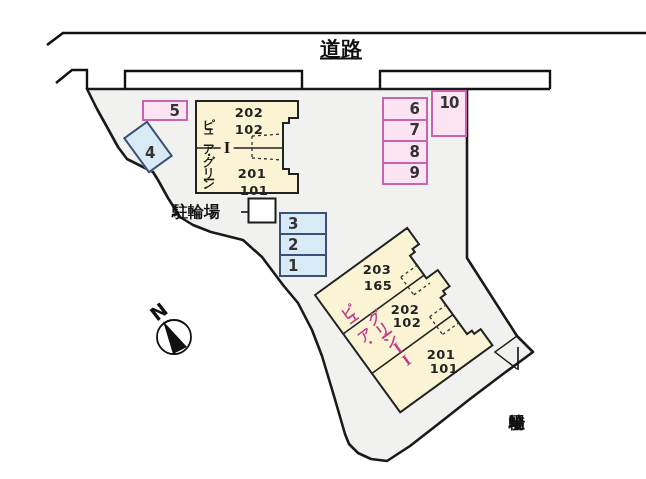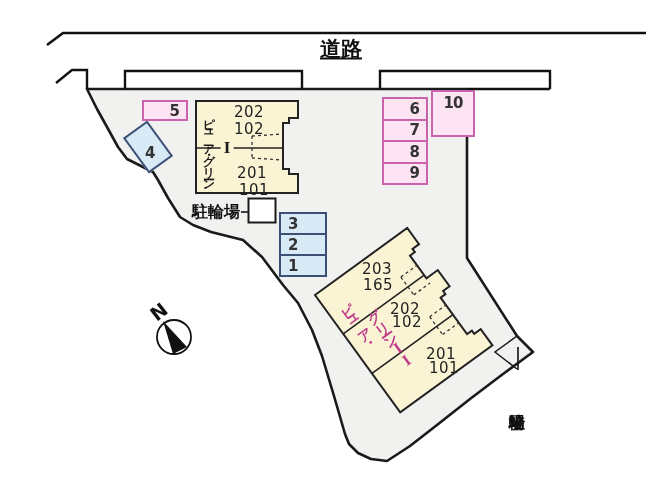--- a/index.html
+++ b/index.html
@@ -4,21 +4,21 @@
 <style>
   html,body{margin:0;padding:0;background:#fff;}
   #canvas{
     position:relative;width:646px;height:479px;background:#ffffff;overflow:hidden;
     font-family:"DejaVu Sans","Liberation Sans",sans-serif;color:#1a1a1a;
   }
   #plan-svg{position:absolute;left:0;top:0;z-index:1;}
   .txt{position:absolute;z-index:3;transform:translate(-50%,-50%);white-space:nowrap;line-height:1;}
   .vtext{writing-mode:vertical-rl;text-orientation:upright;letter-spacing:-1px;}
   .road-label{font-size:21px;font-weight:600;color:#111;}
-  .room{font-size:15px;font-weight:400;color:#222;letter-spacing:0.5px;}
+  .room{font-size:13px;font-weight:700;color:#222;letter-spacing:0.5px;}
   .bname{font-size:12px;font-weight:700;color:#1a1a1a;}
   .bname2{position:absolute;z-index:3;transform:translate(-50%,-50%) rotate(-36deg);display:flex;gap:2px;color:#C13C8C;font-weight:700;font-size:14px;}
   .bname2 .col{writing-mode:vertical-rl;text-orientation:upright;line-height:1.05;}
   .numeral{font-family:"Liberation Serif","DejaVu Serif",serif;font-weight:700;}
   .numeral-1{font-size:17px;background:#FAF4D4;padding:0 3px;}
   .numeral-2{font-size:16px;letter-spacing:-2px;}
   .bike-label{font-size:16px;font-weight:700;color:#111;letter-spacing:0;}
   .north-label{font-size:19px;font-weight:700;color:#111;transform:translate(-50%,-50%) rotate(-38deg);}
   
   .pgroup{position:absolute;z-index:2;display:flex;flex-direction:column;}
@@ -103,21 +103,21 @@
         <span>7</span>
       </div>
     <div class="pcell pink num-right" style="height:23.5px;">
         <span>8</span>
       </div>
     <div class="pcell pink num-right" style="height:23.5px;">
         <span>9</span>
       </div>
   </div>
 
-  <div class="p10 pink" style="left:431px;top:90px;width:44px;height:47px;">
+  <div class="p10 pink" style="left:431px;top:90px;width:36px;height:47px;">
     <span>10</span>
   </div>
 
   <div class="txt road-label" style="left:341px;top:49px;text-decoration:underline;">道路</div>
 
   <div class="txt bname vtext" style="left:209px;top:147px;">ピュア・グリーン</div>
   <div class="txt numeral numeral-1" style="left:227px;top:147px;z-index:4;">I</div>
   <div class="txt room" style="left:249px;top:112px;">202</div>
   <div class="txt room" style="left:249px;top:129px;">102</div>
   <div class="txt room" style="left:252px;top:173px;">201</div>
@@ -127,18 +127,18 @@
     <span class="col">ピュア・</span>
     <span class="col" style="margin-top:20px;"><span>グリーン</span><span class="numeral numeral-2">II</span></span>
   </div>
   <div class="txt room" style="left:377px;top:269px;">203</div>
   <div class="txt room" style="left:378px;top:285px;">165</div>
   <div class="txt room" style="left:405px;top:309px;">202</div>
   <div class="txt room" style="left:407px;top:322px;">102</div>
   <div class="txt room" style="left:441px;top:354px;">201</div>
   <div class="txt room" style="left:444px;top:368px;">101</div>
 
-  <div class="txt bike-label" style="left:216px;top:212px;">駐輪場</div>
+  <div class="txt bike-label" style="left:196px;top:212px;">駐輪場</div>
   <div class="txt bike-label vtext" style="left:517px;top:401px;">駐輪場</div>
 
   <div class="txt north-label" style="left:159px;top:312px;">N</div>
 
 </div>
 
 </body></html>

